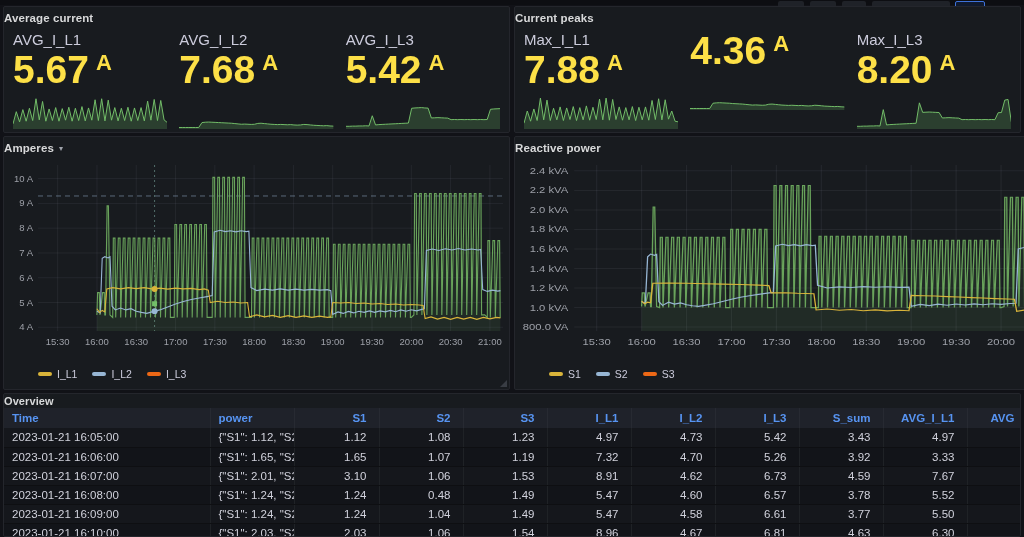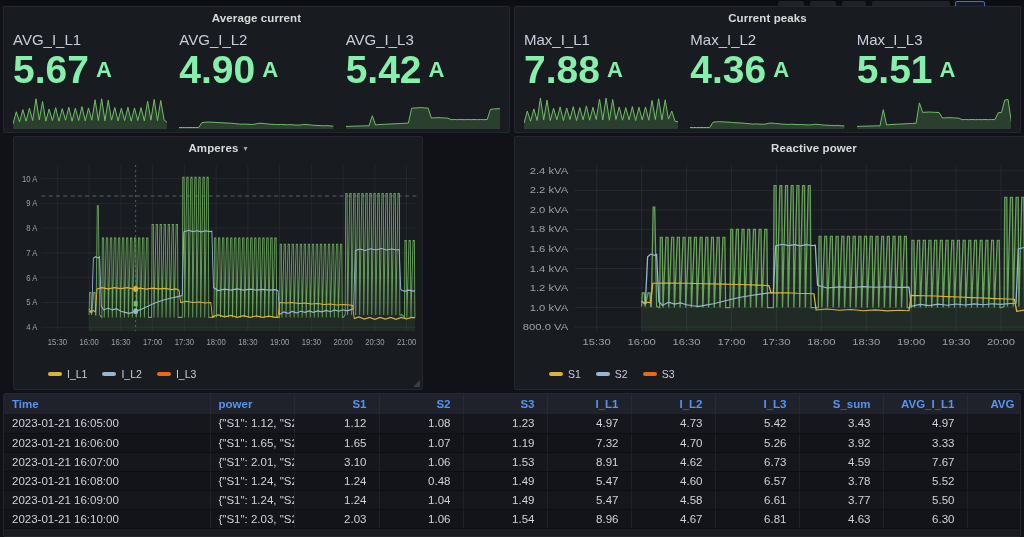--- a/index.html
+++ b/index.html
@@ -2,27 +2,27 @@
 <html><head>
 <meta charset="utf-8">
 <style>
   *{box-sizing:border-box;margin:0;padding:0}
   html,body{width:1024px;height:537px;overflow:hidden}
   body{background:#111217;font-family:"Liberation Sans",sans-serif;color:#ccccdc;position:relative}
   .topbar{position:absolute;left:0;top:0;width:1024px;height:5px;background:#0d0e12}
   .tb-btn{position:absolute;top:1px;height:10px;border-radius:2px;background:#1f2228}
   .tb-btn.blue{background:#101a2e;border:1px solid #3d71d9}
   .panel{position:absolute;background:#181b1f;border:1px solid #24262c;border-radius:2px}
-  .panel-title{height:22px;display:flex;align-items:center;justify-content:center;gap:5px;
+  .panel-title{height:22px;display:flex;align-items:center;justify-content:flex-start;gap:5px;
     font-size:11.5px;color:#d8d9da;font-weight:700;letter-spacing:.1px;cursor:pointer}
   .caret{font-size:8px;color:#9fa3ab;font-weight:400}
   
   .stats{display:grid;grid-template-columns:1fr 1fr 1fr;gap:12px;padding:2px 9px 0 9px}
   .stat .slabel{font-size:15px;color:#ccccdc;margin-bottom:2px;white-space:nowrap}
-  .valrow{display:flex;align-items:center;gap:7px;color:#86efac}
+  .valrow{display:flex;align-items:flex-start;gap:7px;color:#fde047}
   .val{font-size:39px;font-weight:700;line-height:1.05}
   .unit{font-size:22px;font-weight:700}
   .spark{display:block;width:100%;height:37px;margin-top:1px}
   
   .chart-svg{display:block;width:100%;height:206px}
   .legend{display:flex;gap:15px;padding-left:34px;align-items:center;height:18px}
   .legend .litem{display:flex;align-items:center;gap:5px;font-size:10.5px;color:#ccccdc;cursor:pointer}
   .legend .swatch{width:14px;height:4px;border-radius:2px;display:inline-block}
   .grid{stroke:rgba(204,204,220,0.07);stroke-width:1}
   .ylab,.xlab{fill:#9da0a8;font-size:9.5px;font-family:"Liberation Sans",sans-serif}
@@ -62,21 +62,21 @@
           <span class="unit">A</span>
         </div>
       <svg class="spark" viewBox="0 0 160 37" preserveAspectRatio="none">
           <polygon points="0,37 0,31.92 3.404255319148936,19.68 6.808510638297872,29.88 10.212765957446807,17.64 13.617021276595745,29.2 17.02127659574468,16.28 20.425531914893615,28.52 23.829787234042552,6.760000000000002 27.23404255319149,27.84 30.638297872340424,9.48 34.04255319148936,29.2 37.4468085106383,16.96 40.85106382978723,28.52 44.255319148936174,15.600000000000001 47.659574468085104,29.2 51.06382978723404,16.619999999999997 54.46808510638298,28.18 57.87234042553192,15.260000000000002 61.27659574468085,29.2 64.68085106382978,16.28 68.08510638297872,28.52 71.48936170212765,14.579999999999998 74.8936170212766,28.86 78.29787234042553,15.939999999999998 81.70212765957446,28.18 85.1063829787234,7.779999999999998 88.51063829787235,28.52 91.91489361702128,6.760000000000002 95.31914893617021,28.86 98.72340425531915,8.120000000000001 102.12765957446808,28.18 105.53191489361701,15.600000000000001 108.93617021276596,28.86 112.34042553191489,16.28 115.74468085106383,28.52 119.14893617021276,15.260000000000002 122.5531914893617,29.2 125.95744680851064,15.939999999999998 129.36170212765956,28.52 132.7659574468085,15.600000000000001 136.17021276595744,28.86 139.5744680851064,9.14 142.9787234042553,28.18 146.38297872340425,7.439999999999998 149.7872340425532,28.52 153.19148936170214,8.46 156.59574468085106,27.84 160,30.56 160,37" fill="rgba(115,191,105,0.22)"></polygon>
           <polyline points="0,31.92 3.404255319148936,19.68 6.808510638297872,29.88 10.212765957446807,17.64 13.617021276595745,29.2 17.02127659574468,16.28 20.425531914893615,28.52 23.829787234042552,6.760000000000002 27.23404255319149,27.84 30.638297872340424,9.48 34.04255319148936,29.2 37.4468085106383,16.96 40.85106382978723,28.52 44.255319148936174,15.600000000000001 47.659574468085104,29.2 51.06382978723404,16.619999999999997 54.46808510638298,28.18 57.87234042553192,15.260000000000002 61.27659574468085,29.2 64.68085106382978,16.28 68.08510638297872,28.52 71.48936170212765,14.579999999999998 74.8936170212766,28.86 78.29787234042553,15.939999999999998 81.70212765957446,28.18 85.1063829787234,7.779999999999998 88.51063829787235,28.52 91.91489361702128,6.760000000000002 95.31914893617021,28.86 98.72340425531915,8.120000000000001 102.12765957446808,28.18 105.53191489361701,15.600000000000001 108.93617021276596,28.86 112.34042553191489,16.28 115.74468085106383,28.52 119.14893617021276,15.260000000000002 122.5531914893617,29.2 125.95744680851064,15.939999999999998 129.36170212765956,28.52 132.7659574468085,15.600000000000001 136.17021276595744,28.86 139.5744680851064,9.14 142.9787234042553,28.18 146.38297872340425,7.439999999999998 149.7872340425532,28.52 153.19148936170214,8.46 156.59574468085106,27.84 160,30.56" fill="none" stroke="#73bf69" stroke-width="1"></polyline>
         </svg>
     </div>
     <div class="stat">
       <div class="slabel">AVG_I_L2</div>
       <div class="valrow">
-          <span class="val">4.90</span>
+          <span class="val">7.68</span>
           <span class="unit">A</span>
         </div>
       <svg class="spark" viewBox="0 0 160 37" preserveAspectRatio="none">
           <polygon points="0,37 0,35.49 3.404255319148936,35.49 6.808510638297872,35.49 10.212765957446807,35.49 13.617021276595745,35.49 17.02127659574468,35.49 20.425531914893615,35.49 23.829787234042552,30.56 27.23404255319149,30.22 30.638297872340424,30.05 34.04255319148936,30.22 37.4468085106383,30.39 40.85106382978723,30.56 44.255319148936174,30.73 47.659574468085104,30.9 51.06382978723404,31.07 54.46808510638298,31.240000000000002 57.87234042553192,31.58 61.27659574468085,31.92 64.68085106382978,32.26 68.08510638297872,32.09 71.48936170212765,32.26 74.8936170212766,32.43 78.29787234042553,32.26 81.70212765957446,31.41 85.1063829787234,31.240000000000002 88.51063829787235,31.58 91.91489361702128,31.92 95.31914893617021,32.26 98.72340425531915,32.43 102.12765957446808,32.6 105.53191489361701,32.43 108.93617021276596,32.6 112.34042553191489,32.77 115.74468085106383,32.6 119.14893617021276,32.94 122.5531914893617,33.11 125.95744680851064,32.94 129.36170212765956,32.43 132.7659574468085,32.6 136.17021276595744,32.94 139.5744680851064,33.28 142.9787234042553,33.45 146.38297872340425,33.62 149.7872340425532,33.79 153.19148936170214,33.62 156.59574468085106,33.96 160,34.13 160,37" fill="rgba(115,191,105,0.22)"></polygon>
           <polyline points="0,35.49 3.404255319148936,35.49 6.808510638297872,35.49 10.212765957446807,35.49 13.617021276595745,35.49 17.02127659574468,35.49 20.425531914893615,35.49 23.829787234042552,30.56 27.23404255319149,30.22 30.638297872340424,30.05 34.04255319148936,30.22 37.4468085106383,30.39 40.85106382978723,30.56 44.255319148936174,30.73 47.659574468085104,30.9 51.06382978723404,31.07 54.46808510638298,31.240000000000002 57.87234042553192,31.58 61.27659574468085,31.92 64.68085106382978,32.26 68.08510638297872,32.09 71.48936170212765,32.26 74.8936170212766,32.43 78.29787234042553,32.26 81.70212765957446,31.41 85.1063829787234,31.240000000000002 88.51063829787235,31.58 91.91489361702128,31.92 95.31914893617021,32.26 98.72340425531915,32.43 102.12765957446808,32.6 105.53191489361701,32.43 108.93617021276596,32.6 112.34042553191489,32.77 115.74468085106383,32.6 119.14893617021276,32.94 122.5531914893617,33.11 125.95744680851064,32.94 129.36170212765956,32.43 132.7659574468085,32.6 136.17021276595744,32.94 139.5744680851064,33.28 142.9787234042553,33.45 146.38297872340425,33.62 149.7872340425532,33.79 153.19148936170214,33.62 156.59574468085106,33.96 160,34.13" fill="none" stroke="#73bf69" stroke-width="1"></polyline>
         </svg>
     </div>
     <div class="stat">
       <div class="slabel">AVG_I_L3</div>
       <div class="valrow">
@@ -101,45 +101,44 @@
       <div class="valrow">
           <span class="val">7.88</span>
           <span class="unit">A</span>
         </div>
       <svg class="spark" viewBox="0 0 160 37" preserveAspectRatio="none">
           <polygon points="0,37 0,31.240000000000002 3.404255319148936,19 6.808510638297872,29.2 10.212765957446807,16.96 13.617021276595745,28.52 17.02127659574468,6.079999999999995 20.425531914893615,27.84 23.829787234042552,8.120000000000001 27.23404255319149,28.52 30.638297872340424,16.28 34.04255319148936,27.84 37.4468085106383,14.920000000000002 40.85106382978723,28.52 44.255319148936174,15.939999999999998 47.659574468085104,27.5 51.06382978723404,14.579999999999998 54.46808510638298,28.52 57.87234042553192,15.600000000000001 61.27659574468085,27.84 64.68085106382978,13.899999999999999 68.08510638297872,28.18 71.48936170212765,15.260000000000002 74.8936170212766,27.5 78.29787234042553,7.100000000000001 81.70212765957446,27.84 85.1063829787234,6.079999999999995 88.51063829787235,28.18 91.91489361702128,7.439999999999998 95.31914893617021,27.5 98.72340425531915,14.920000000000002 102.12765957446808,28.18 105.53191489361701,15.600000000000001 108.93617021276596,27.84 112.34042553191489,14.579999999999998 115.74468085106383,28.52 119.14893617021276,15.260000000000002 122.5531914893617,27.84 125.95744680851064,14.920000000000002 129.36170212765956,28.18 132.7659574468085,8.46 136.17021276595744,27.5 139.5744680851064,6.760000000000002 142.9787234042553,27.84 146.38297872340425,7.779999999999998 149.7872340425532,27.16 153.19148936170214,19 156.59574468085106,29.2 160,29.88 160,37" fill="rgba(115,191,105,0.22)"></polygon>
           <polyline points="0,31.240000000000002 3.404255319148936,19 6.808510638297872,29.2 10.212765957446807,16.96 13.617021276595745,28.52 17.02127659574468,6.079999999999995 20.425531914893615,27.84 23.829787234042552,8.120000000000001 27.23404255319149,28.52 30.638297872340424,16.28 34.04255319148936,27.84 37.4468085106383,14.920000000000002 40.85106382978723,28.52 44.255319148936174,15.939999999999998 47.659574468085104,27.5 51.06382978723404,14.579999999999998 54.46808510638298,28.52 57.87234042553192,15.600000000000001 61.27659574468085,27.84 64.68085106382978,13.899999999999999 68.08510638297872,28.18 71.48936170212765,15.260000000000002 74.8936170212766,27.5 78.29787234042553,7.100000000000001 81.70212765957446,27.84 85.1063829787234,6.079999999999995 88.51063829787235,28.18 91.91489361702128,7.439999999999998 95.31914893617021,27.5 98.72340425531915,14.920000000000002 102.12765957446808,28.18 105.53191489361701,15.600000000000001 108.93617021276596,27.84 112.34042553191489,14.579999999999998 115.74468085106383,28.52 119.14893617021276,15.260000000000002 122.5531914893617,27.84 125.95744680851064,14.920000000000002 129.36170212765956,28.18 132.7659574468085,8.46 136.17021276595744,27.5 139.5744680851064,6.760000000000002 142.9787234042553,27.84 146.38297872340425,7.779999999999998 149.7872340425532,27.16 153.19148936170214,19 156.59574468085106,29.2 160,29.88" fill="none" stroke="#73bf69" stroke-width="1"></polyline>
         </svg>
     </div>
     <div class="stat">
-      <div class="slabel">Max_I_L2</div>
       <div class="valrow">
           <span class="val">4.36</span>
           <span class="unit">A</span>
         </div>
       <svg class="spark" viewBox="0 0 160 37" preserveAspectRatio="none">
           <polygon points="0,37 0,35.49 3.404255319148936,35.49 6.808510638297872,35.49 10.212765957446807,35.49 13.617021276595745,35.49 17.02127659574468,35.49 20.425531914893615,35.49 23.829787234042552,30.22 27.23404255319149,29.88 30.638297872340424,29.71 34.04255319148936,29.88 37.4468085106383,30.05 40.85106382978723,30.22 44.255319148936174,30.56 47.659574468085104,30.73 51.06382978723404,30.9 54.46808510638298,31.07 57.87234042553192,31.41 61.27659574468085,31.75 64.68085106382978,32.09 68.08510638297872,31.92 71.48936170212765,32.09 74.8936170212766,32.26 78.29787234042553,32.09 81.70212765957446,31.240000000000002 85.1063829787234,31.07 88.51063829787235,31.41 91.91489361702128,31.75 95.31914893617021,32.09 98.72340425531915,32.26 102.12765957446808,32.43 105.53191489361701,32.26 108.93617021276596,32.43 112.34042553191489,32.6 115.74468085106383,32.43 119.14893617021276,32.77 122.5531914893617,32.94 125.95744680851064,32.77 129.36170212765956,32.26 132.7659574468085,32.43 136.17021276595744,32.77 139.5744680851064,33.11 142.9787234042553,33.28 146.38297872340425,33.45 149.7872340425532,33.62 153.19148936170214,33.45 156.59574468085106,33.79 160,33.96 160,37" fill="rgba(115,191,105,0.22)"></polygon>
           <polyline points="0,35.49 3.404255319148936,35.49 6.808510638297872,35.49 10.212765957446807,35.49 13.617021276595745,35.49 17.02127659574468,35.49 20.425531914893615,35.49 23.829787234042552,30.22 27.23404255319149,29.88 30.638297872340424,29.71 34.04255319148936,29.88 37.4468085106383,30.05 40.85106382978723,30.22 44.255319148936174,30.56 47.659574468085104,30.73 51.06382978723404,30.9 54.46808510638298,31.07 57.87234042553192,31.41 61.27659574468085,31.75 64.68085106382978,32.09 68.08510638297872,31.92 71.48936170212765,32.09 74.8936170212766,32.26 78.29787234042553,32.09 81.70212765957446,31.240000000000002 85.1063829787234,31.07 88.51063829787235,31.41 91.91489361702128,31.75 95.31914893617021,32.09 98.72340425531915,32.26 102.12765957446808,32.43 105.53191489361701,32.26 108.93617021276596,32.43 112.34042553191489,32.6 115.74468085106383,32.43 119.14893617021276,32.77 122.5531914893617,32.94 125.95744680851064,32.77 129.36170212765956,32.26 132.7659574468085,32.43 136.17021276595744,32.77 139.5744680851064,33.11 142.9787234042553,33.28 146.38297872340425,33.45 149.7872340425532,33.62 153.19148936170214,33.45 156.59574468085106,33.79 160,33.96" fill="none" stroke="#73bf69" stroke-width="1"></polyline>
         </svg>
     </div>
     <div class="stat">
       <div class="slabel">Max_I_L3</div>
       <div class="valrow">
-          <span class="val">5.51</span>
+          <span class="val">8.20</span>
           <span class="unit">A</span>
         </div>
       <svg class="spark" viewBox="0 0 160 37" preserveAspectRatio="none">
           <polygon points="0,37 0,34.3 3.404255319148936,34.3 6.808510638297872,34.13 10.212765957446807,34.13 13.617021276595745,33.96 17.02127659574468,33.96 20.425531914893615,33.79 23.829787234042552,33.96 27.23404255319149,17.64 30.638297872340424,32.94 34.04255319148936,32.6 37.4468085106383,32.43 40.85106382978723,32.26 44.255319148936174,32.09 47.659574468085104,31.92 51.06382978723404,31.75 54.46808510638298,31.58 57.87234042553192,31.41 61.27659574468085,31.240000000000002 64.68085106382978,10.84 68.08510638297872,20.36 71.48936170212765,20.189999999999998 74.8936170212766,20.02 78.29787234042553,20.189999999999998 81.70212765957446,20.36 85.1063829787234,20.53 88.51063829787235,25.97 91.91489361702128,25.8 95.31914893617021,25.630000000000003 98.72340425531915,25.8 102.12765957446808,25.97 105.53191489361701,26.14 108.93617021276596,27.67 112.34042553191489,27.5 115.74468085106383,27.67 119.14893617021276,27.5 122.5531914893617,27.67 125.95744680851064,27.5 129.36170212765956,27.67 132.7659574468085,27.5 136.17021276595744,27.67 139.5744680851064,27.5 142.9787234042553,27.67 146.38297872340425,20.7 149.7872340425532,20.53 153.19148936170214,8.120000000000001 156.59574468085106,7.439999999999998 160,29.88 160,37" fill="rgba(115,191,105,0.22)"></polygon>
           <polyline points="0,34.3 3.404255319148936,34.3 6.808510638297872,34.13 10.212765957446807,34.13 13.617021276595745,33.96 17.02127659574468,33.96 20.425531914893615,33.79 23.829787234042552,33.96 27.23404255319149,17.64 30.638297872340424,32.94 34.04255319148936,32.6 37.4468085106383,32.43 40.85106382978723,32.26 44.255319148936174,32.09 47.659574468085104,31.92 51.06382978723404,31.75 54.46808510638298,31.58 57.87234042553192,31.41 61.27659574468085,31.240000000000002 64.68085106382978,10.84 68.08510638297872,20.36 71.48936170212765,20.189999999999998 74.8936170212766,20.02 78.29787234042553,20.189999999999998 81.70212765957446,20.36 85.1063829787234,20.53 88.51063829787235,25.97 91.91489361702128,25.8 95.31914893617021,25.630000000000003 98.72340425531915,25.8 102.12765957446808,25.97 105.53191489361701,26.14 108.93617021276596,27.67 112.34042553191489,27.5 115.74468085106383,27.67 119.14893617021276,27.5 122.5531914893617,27.67 125.95744680851064,27.5 129.36170212765956,27.67 132.7659574468085,27.5 136.17021276595744,27.67 139.5744680851064,27.5 142.9787234042553,27.67 146.38297872340425,20.7 149.7872340425532,20.53 153.19148936170214,8.120000000000001 156.59574468085106,7.439999999999998 160,29.88" fill="none" stroke="#73bf69" stroke-width="1"></polyline>
         </svg>
     </div>
   </div>
 </div>
 
-<div class="panel" style="left:13px;top:136px;width:410px;height:254px">
+<div class="panel" style="left:3px;top:136px;width:507px;height:254px">
   <div class="panel-title">
     <span>Amperes</span>
     <span class="caret">▾</span>
   </div>
   <svg class="chart-svg" viewBox="0 0 505 206" preserveAspectRatio="none">
       <line x1="34" y1="168.28358208955223" x2="499" y2="168.28358208955223" class="grid"></line>
       <text x="29" y="171.28358208955223" text-anchor="end" class="ylab">4 A</text>
       <line x1="34" y1="143.50746268656715" x2="499" y2="143.50746268656715" class="grid"></line>
       <text x="29" y="146.50746268656715" text-anchor="end" class="ylab">5 A</text>
       <line x1="34" y1="118.73134328358208" x2="499" y2="118.73134328358208" class="grid"></line>
@@ -266,20 +265,23 @@
       </span>
       <span class="litem">
         <span class="swatch" style="background: rgb(237, 104, 22);"></span>
         <span>S3</span>
       </span>
     </div>
   <div class="resize"></div>
 </div>
 
 <div class="panel" style="left:3px;top:393px;width:1018px;height:144px;overflow:hidden">
+  <div class="panel-title" style="height:14px;font-size:11px">
+    <span>Overview</span>
+  </div>
   <table class="ovtable">
     <colgroup id="ovcols">
         <col style="width: 206px;">
         <col style="width: 84px;">
         <col style="width: 85px;">
         <col style="width: 84px;">
         <col style="width: 84px;">
         <col style="width: 84px;">
         <col style="width: 84px;">
         <col style="width: 84px;">

